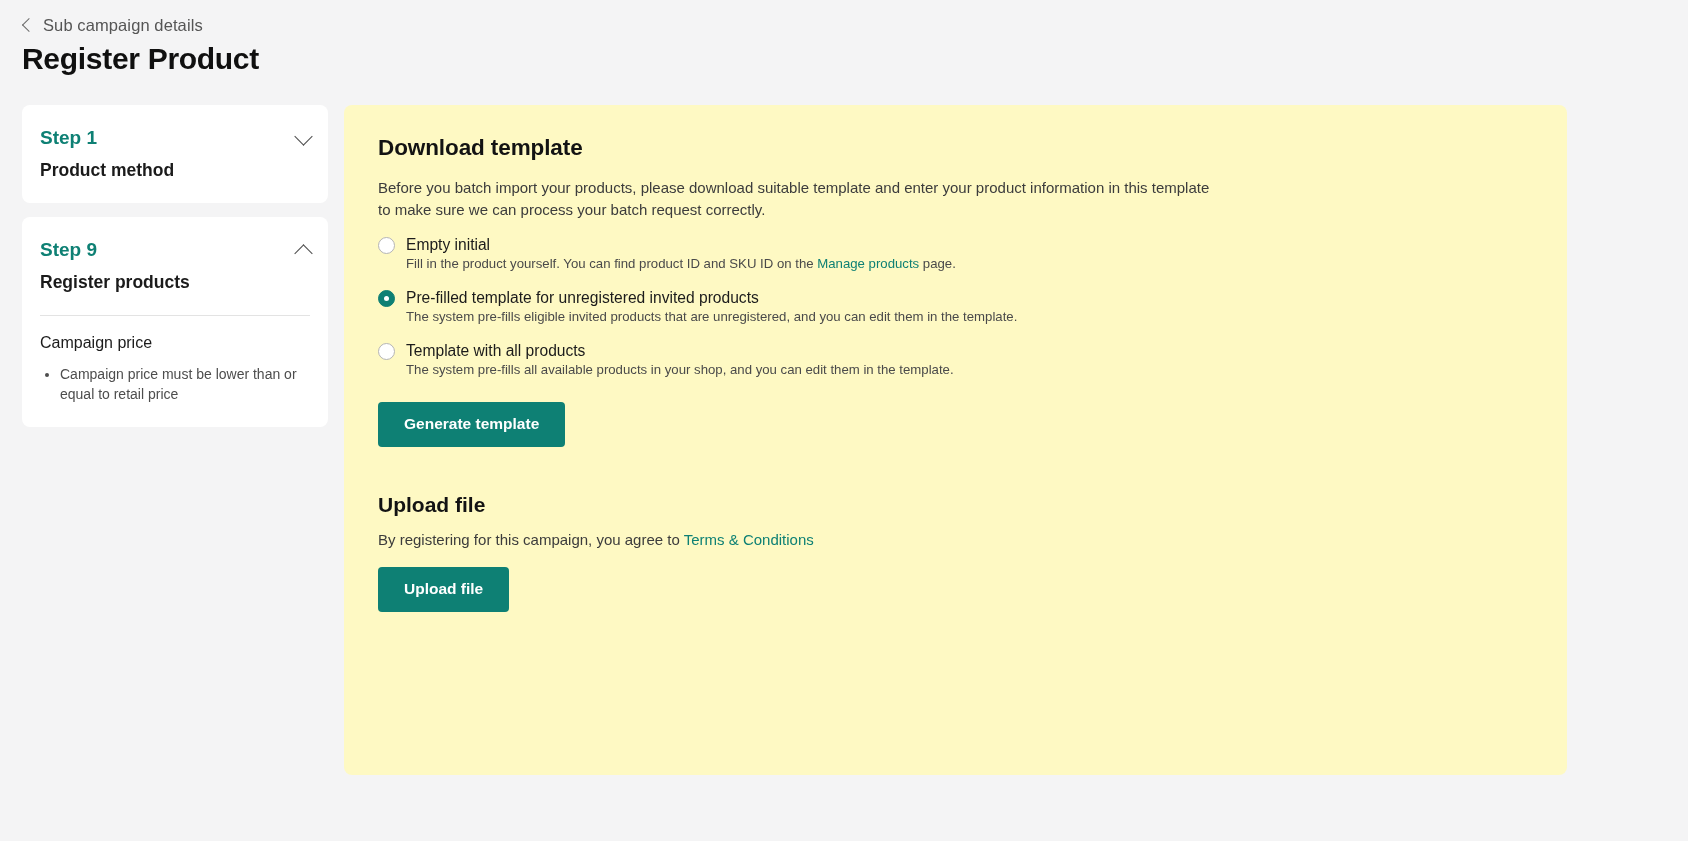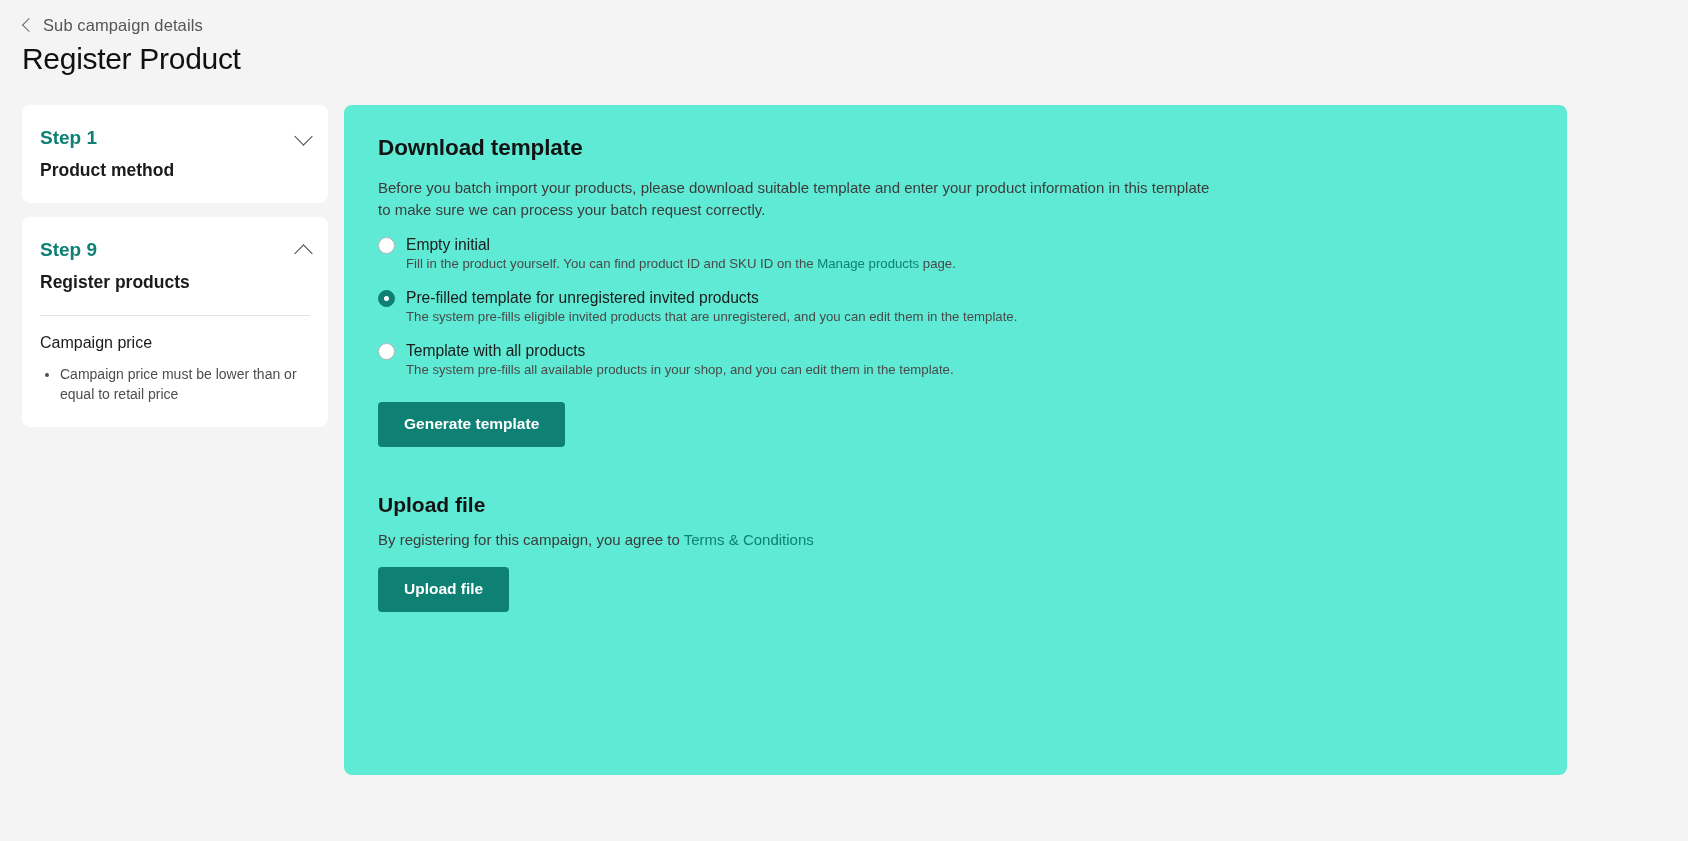--- a/index.html
+++ b/index.html
@@ -44,21 +44,21 @@
     font-size: 16.5px;
     color: #555;
     letter-spacing: 0.1px;
   }
 
   .page-title {
     position: absolute;
     left: 22px;
     top: 42px;
     font-size: 30px;
-    font-weight: normal;
+    font-weight: bold;
     letter-spacing: -0.3px;
     color: #101010;
   }
 
   
   .rail {
     position: absolute;
     left: 22px;
     top: 105px;
     width: 306px;
@@ -120,21 +120,21 @@
   }
   .note-list li::marker { color: #4d4d4d; }
 
   
   .main {
     position: absolute;
     left: 344px;
     top: 105px;
     width: 1223px;
     height: 670px;
-    background: #5eead4;
+    background: #fef9c3;
     border-radius: 8px;
     padding: 30px 34px;
   }
 
   .section-title {
     font-size: 22.5px;
     font-weight: bold;
     color: #131313;
     letter-spacing: -0.1px;
     margin: 0 0 16px 0;

